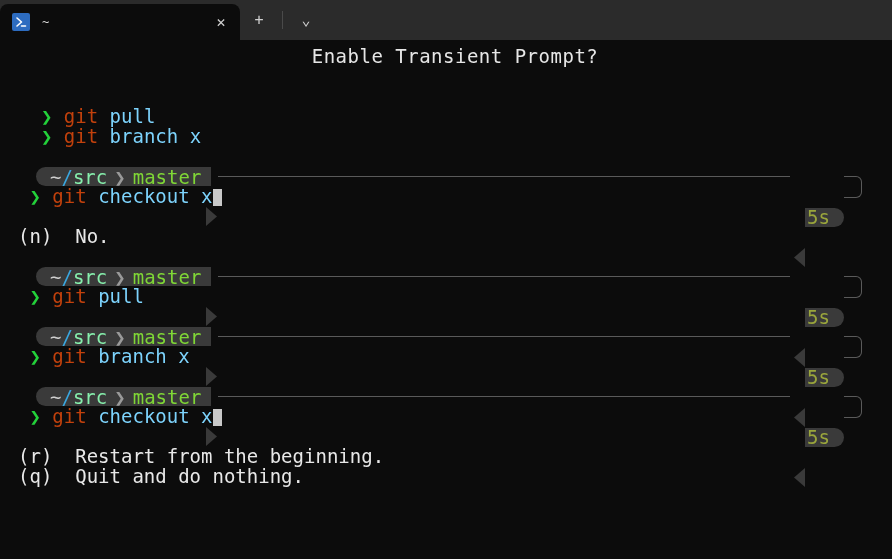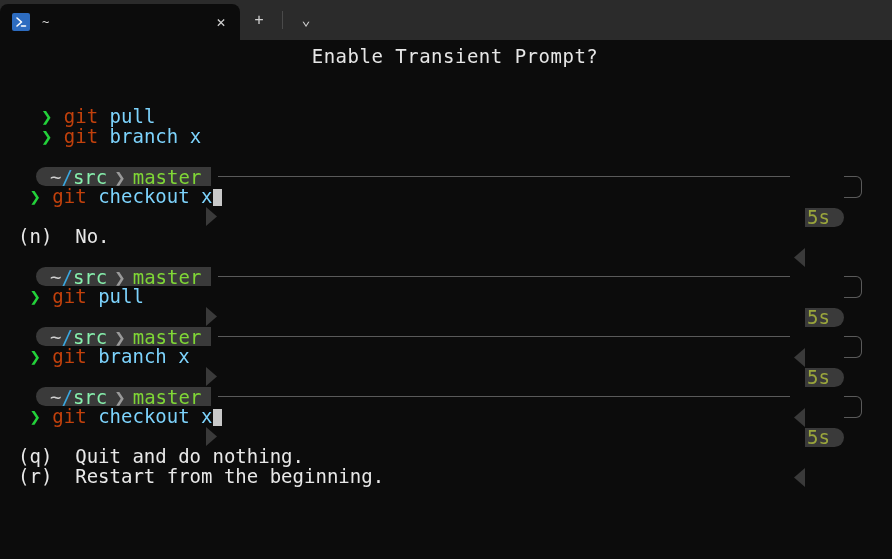--- a/index.html
+++ b/index.html
@@ -328,18 +328,18 @@
           </svg>
       </span>
       <span class="pl-dur">5s</span>
     </span>
     <span class="pl-elbow"></span>
   </div>
   <div class="row"> <span class="cmd-arrow">❯</span> <span class="cmd-name">git</span> <span class="cmd-args">checkout x</span><span class="cursor"></span></div>
 
   <div class="spacer"></div>
 
+  <div class="row"><span class="opt-key">(r)</span><span>  </span><span class="opt-text">Restart from the beginning.</span></div>
   <div class="row"><span class="opt-key">(q)</span><span>  </span><span class="opt-text">Quit and do nothing.</span></div>
-  <div class="row"><span class="opt-key">(r)</span><span>  </span><span class="opt-text">Restart from the beginning.</span></div>
 
   <div class="spacer"></div>
 
 </div>
 
 </body></html>

